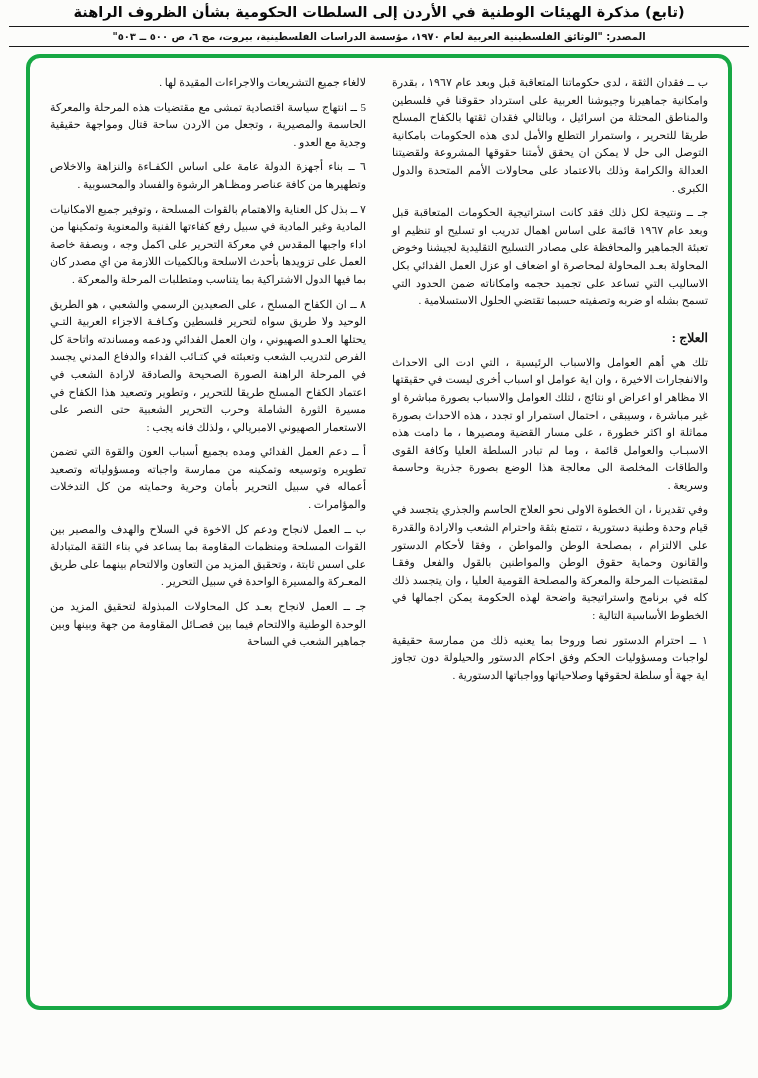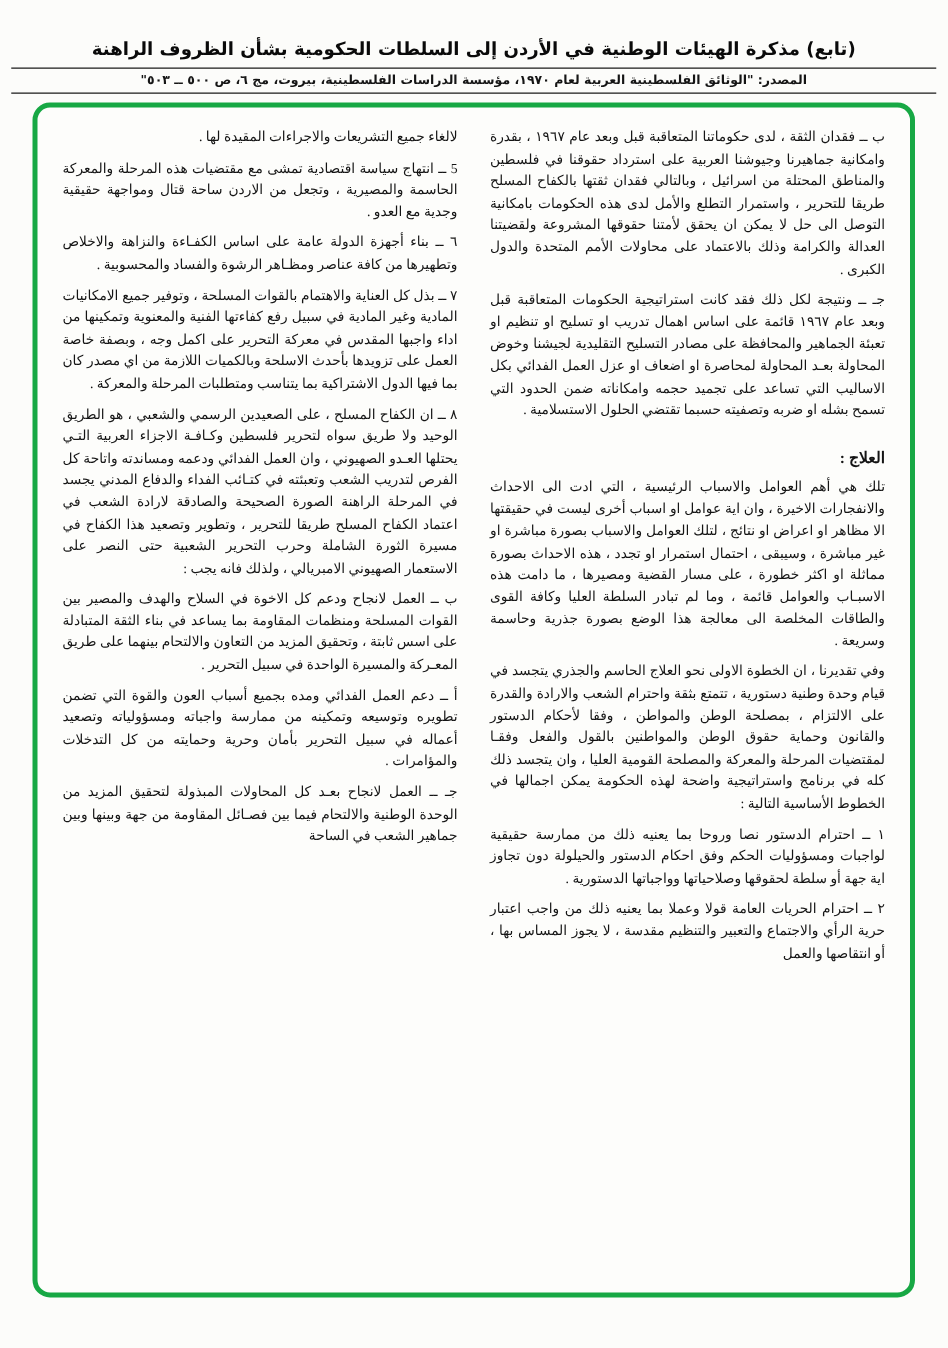--- a/index.html
+++ b/index.html
@@ -4,21 +4,21 @@
 <style>
   html,body{margin:0;padding:0;}
   body{
     width:758px;height:1078px;
     background:#fcfcfa;
     font-family:"DejaVu Sans", sans-serif;
     color:#111;
     position:relative;
     overflow:hidden;
   }
-  .page-header{padding-top:32px;}
+  .page-header{padding-top:4px;}
   .page-title{
     font-size:14.5px;font-weight:bold;text-align:center;
     direction:rtl;margin:0 12px 6px;color:#0a0a0a;letter-spacing:0;
   }
   .rule{height:1px;background:#1a1a1a;margin:4px 9px;}
   .source-line{
     font-size:10px;font-weight:bold;text-align:center;direction:rtl;
     margin:3px 10px 3px;color:#151515;
   }
   .frame{
@@ -61,27 +61,26 @@
 
   <div class="frame">
     <div class="columns">
       <div class="col">
           <p class="para">ب ــ فقدان الثقة ، لدى حكوماتنا المتعاقبة قبل وبعد عام ١٩٦٧ ، بقدرة وامكانية جماهيرنا وجيوشنا العربية على استرداد حقوقنا في فلسطين والمناطق المحتلة من اسرائيل ، وبالتالي فقدان ثقتها بالكفاح المسلح طريقا للتحرير ، واستمرار التطلع والأمل لدى هذه الحكومات بامكانية التوصل الى حل لا يمكن ان يحقق لأمتنا حقوقها المشروعة ولقضيتنا العدالة والكرامة وذلك بالاعتماد على محاولات الأمم المتحدة والدول الكبرى .</p>
           <p class="para">جـ ــ ونتيجة لكل ذلك فقد كانت استراتيجية الحكومات المتعاقبة قبل وبعد عام ١٩٦٧ قائمة على اساس اهمال تدريب او تسليح او تنظيم او تعبئة الجماهير والمحافظة على مصادر التسليح التقليدية لجيشنا وخوض المحاولة بعـد المحاولة لمحاصرة او اضعاف او عزل العمل الفدائي بكل الاساليب التي تساعد على تجميد حجمه وامكاناته ضمن الحدود التي تسمح بشله او ضربه وتصفيته حسبما تقتضي الحلول الاستسلامية .</p>
           <p class="para heading">العلاج :</p>
           <p class="para">تلك هي أهم العوامل والاسباب الرئيسية ، التي ادت الى الاحداث والانفجارات الاخيرة ، وان اية عوامل او اسباب أخرى ليست في حقيقتها الا مظاهر او اعراض او نتائج ، لتلك العوامل والاسباب بصورة مباشرة او غير مباشرة ، وسيبقى ، احتمال استمرار او تجدد ، هذه الاحداث بصورة مماثلة او اكثر خطورة ، على مسار القضية ومصيرها ، ما دامت هذه الاسبـاب والعوامل قائمة ، وما لم تبادر السلطة العليا وكافة القوى والطاقات المخلصة الى معالجة هذا الوضع بصورة جذرية وحاسمة وسريعة .</p>
           <p class="para">وفي تقديرنا ، ان الخطوة الاولى نحو العلاج الحاسم والجذري يتجسد في قيام وحدة وطنية دستورية ، تتمتع بثقة واحترام الشعب والارادة والقدرة على الالتزام ، بمصلحة الوطن والمواطن ، وفقا لأحكام الدستور والقانون وحماية حقوق الوطن والمواطنين بالقول والفعل وفقـا لمقتضيات المرحلة والمعركة والمصلحة القومية العليا ، وان يتجسد ذلك كله في برنامج واستراتيجية واضحة لهذه الحكومة يمكن اجمالها في الخطوط الأساسية التالية :</p>
           <p class="para">١ ــ احترام الدستور نصا وروحا بما يعنيه ذلك من ممارسة حقيقية لواجبات ومسؤوليات الحكم وفق احكام الدستور والحيلولة دون تجاوز اية جهة أو سلطة لحقوقها وصلاحياتها وواجباتها الدستورية .</p>
-          <p class="para">٢ ــ احترام الحريات العامة قولا وعملا بما يعنيه ذلك من واجب اعتبار حرية الرأي والاجتماع والتعبير والتنظيم مقدسة ، لا يجوز المساس بها ، أو انتقاصها والعمل</p>
         </div>
       <div class="col">
           <p class="para">لالغاء جميع التشريعات والاجراءات المقيدة لها .</p>
           <p class="para">5 ــ انتهاج سياسة اقتصادية تمشى مع مقتضيات هذه المرحلة والمعركة الحاسمة والمصيرية ، وتجعل من الاردن ساحة قتال ومواجهة حقيقية وجدية مع العدو .</p>
           <p class="para">٦ ــ بناء أجهزة الدولة عامة على اساس الكفـاءة والنزاهة والاخلاص وتطهيرها من كافة عناصر ومظـاهر الرشوة والفساد والمحسوبية .</p>
           <p class="para">٧ ــ بذل كل العناية والاهتمام بالقوات المسلحة ، وتوفير جميع الامكانيات المادية وغير المادية في سبيل رفع كفاءتها الفنية والمعنوية وتمكينها من اداء واجبها المقدس في معركة التحرير على اكمل وجه ، وبصفة خاصة العمل على تزويدها بأحدث الاسلحة وبالكميات اللازمة من اي مصدر كان بما فيها الدول الاشتراكية بما يتناسب ومتطلبات المرحلة والمعركة .</p>
           <p class="para">٨ ــ ان الكفاح المسلح ، على الصعيدين الرسمي والشعبي ، هو الطريق الوحيد ولا طريق سواه لتحرير فلسطين وكـافـة الاجزاء العربية التـي يحتلها العـدو الصهيوني ، وان العمل الفدائي ودعمه ومساندته واتاحة كل الفرص لتدريب الشعب وتعبئته في كتـائب الفداء والدفاع المدني يجسد في المرحلة الراهنة الصورة الصحيحة والصادقة لارادة الشعب في اعتماد الكفاح المسلح طريقا للتحرير ، وتطوير وتصعيد هذا الكفاح في مسيرة الثورة الشاملة وحرب التحرير الشعبية حتى النصر على الاستعمار الصهيوني الامبريالي ، ولذلك فانه يجب :</p>
+          <p class="para">أ ــ دعم العمل الفدائي ومده بجميع أسباب العون والقوة التي تضمن تطويره وتوسيعه وتمكينه من ممارسة واجباته ومسؤولياته وتصعيد أعماله في سبيل التحرير بأمان وحرية وحمايته من كل التدخلات والمؤامرات .</p>
           <p class="para">ب ــ العمل لانجاح ودعم كل الاخوة في السلاح والهدف والمصير بين القوات المسلحة ومنظمات المقاومة بما يساعد في بناء الثقة المتبادلة على اسس ثابتة ، وتحقيق المزيد من التعاون والالتحام بينهما على طريق المعـركة والمسيرة الواحدة في سبيل التحرير .</p>
-          <p class="para">أ ــ دعم العمل الفدائي ومده بجميع أسباب العون والقوة التي تضمن تطويره وتوسيعه وتمكينه من ممارسة واجباته ومسؤولياته وتصعيد أعماله في سبيل التحرير بأمان وحرية وحمايته من كل التدخلات والمؤامرات .</p>
           <p class="para">جـ ــ العمل لانجاح بعـد كل المحاولات المبذولة لتحقيق المزيد من الوحدة الوطنية والالتحام فيما بين فصـائل المقاومة من جهة وبينها وبين جماهير الشعب في الساحة</p>
         </div>
     </div>
   </div>
 </div>
 
 </body></html>

